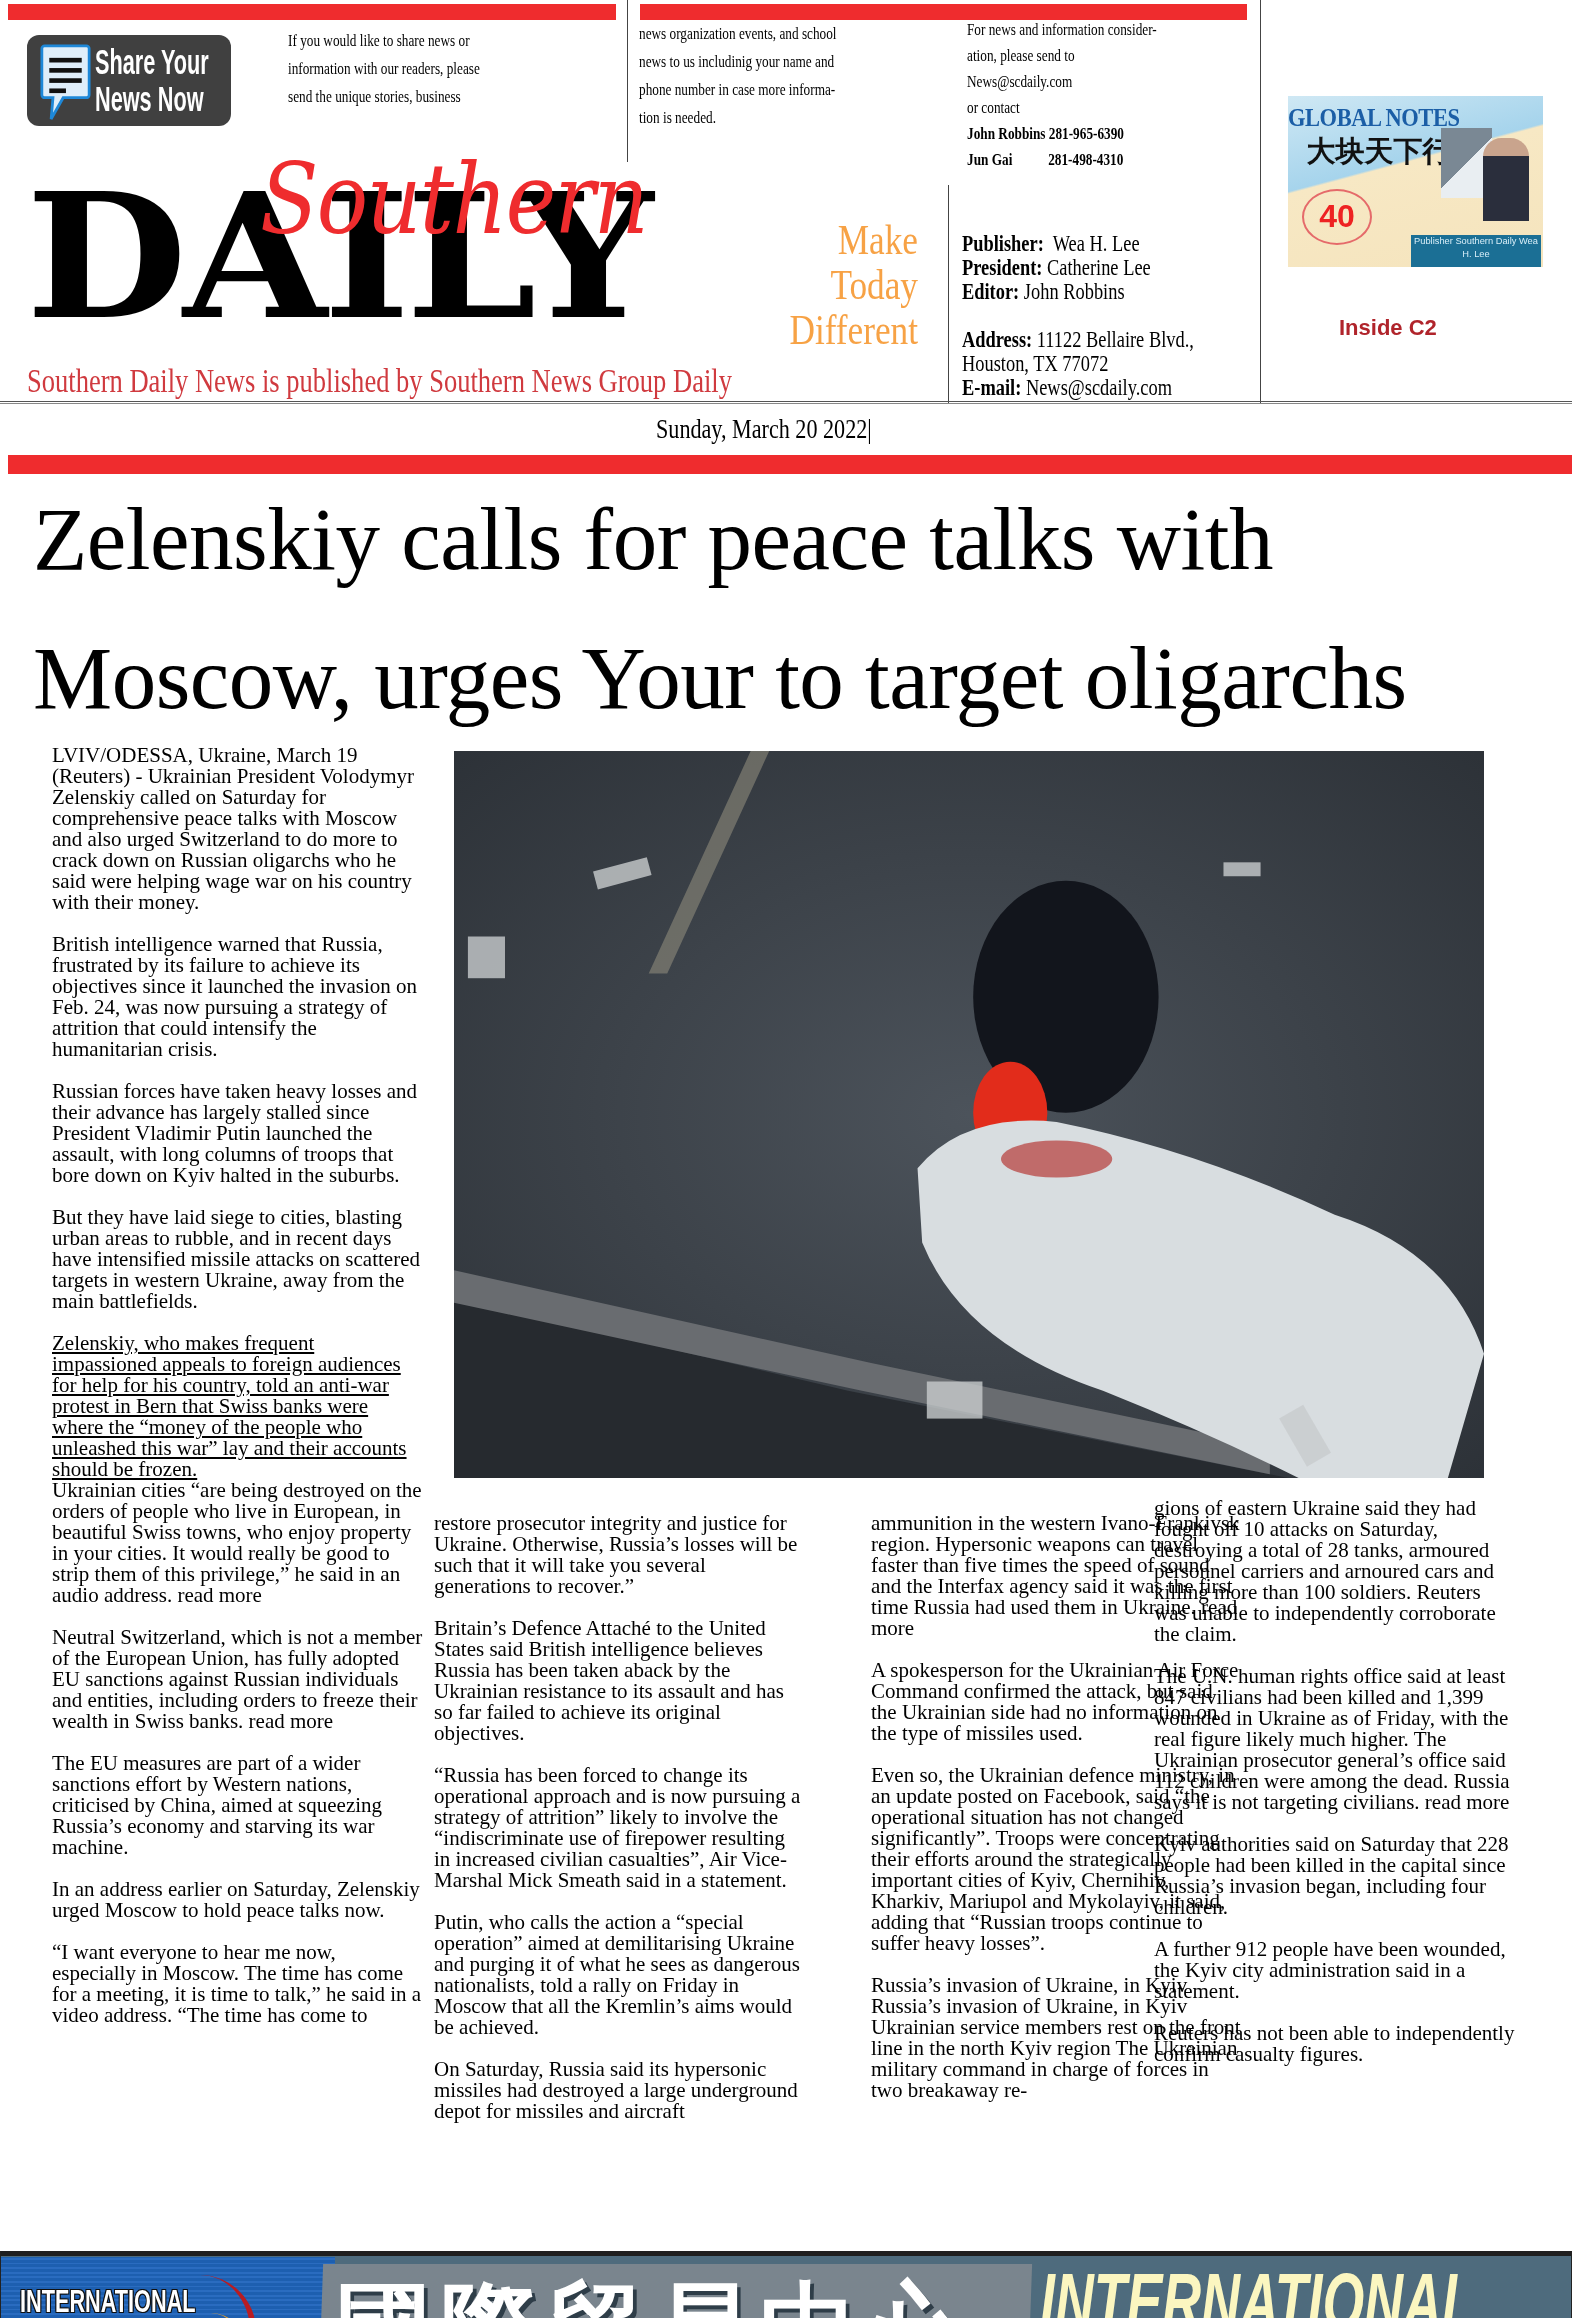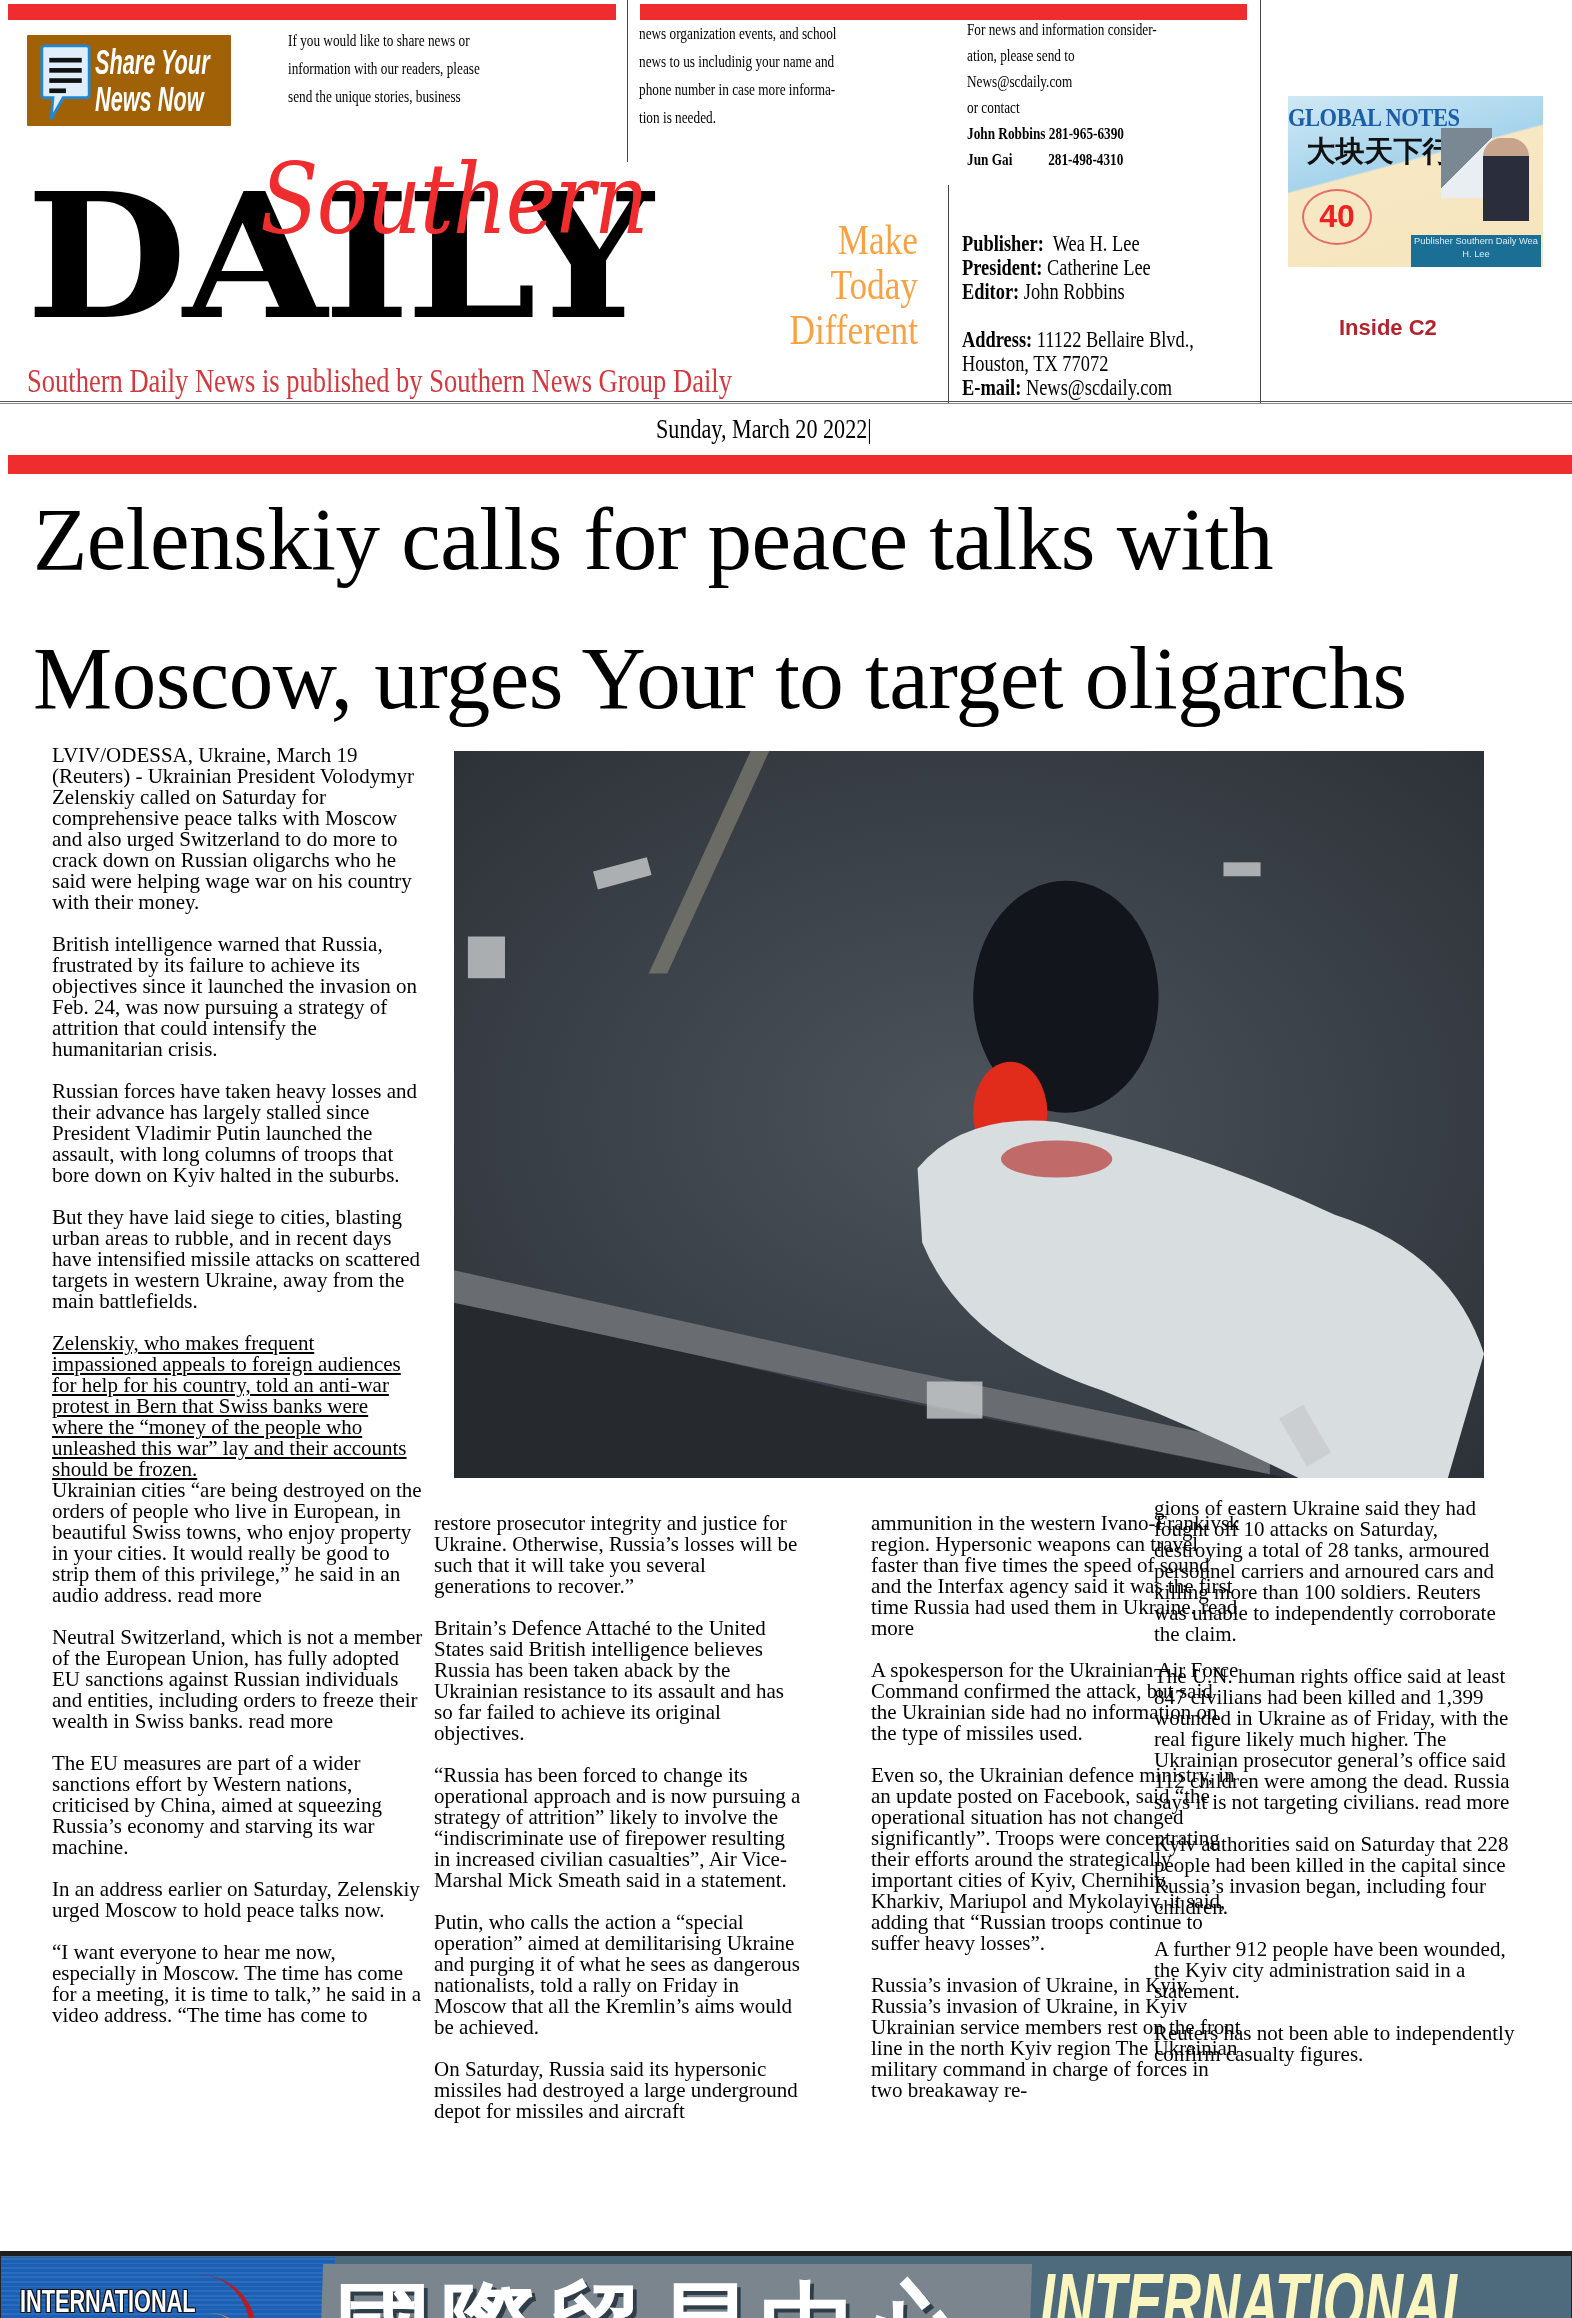--- a/index.html
+++ b/index.html
@@ -6,21 +6,21 @@
   html, body { width: 1572px; height: 2966px; background: #ffffff; overflow: hidden; }
   body { position: relative; font-family: "Liberation Serif", serif; color: #000; }
 
   
   .red-bar { position: absolute; background: #ef2c2e; height: 16px; top: 3.7px; }
   .vline { position: absolute; width: 0.9px; background: #444; }
   .hdr-text { position: absolute; font-family: "Liberation Serif", serif; font-size: 17px; line-height: 28px; transform: scaleX(0.78); transform-origin: left top; white-space: nowrap; }
   .hdr-text .line { display: block; }
   .hdr-bold { font-weight: bold; }
 
-  .share-box { position: absolute; left: 27px; top: 35px; width: 204px; height: 91px; background: #a16207; border-radius: 1px; font-style: italic; }
+  .share-box { position: absolute; left: 27px; top: 35px; width: 204px; height: 91px; background: #404040; border-radius: 12px; }
   .share-icon { position: absolute; left: 13px; top: 6.5px; width: 51px; height: 79px; }
   .share-label { position: absolute; left: 68px; top: 8.3px; color: #fff; font-family: "Liberation Sans", sans-serif; font-weight: bold; font-size: 35px; line-height: 37px; transform: scaleX(0.62); transform-origin: left top; white-space: nowrap; }
 
   .logo-southern { position: absolute; left: 260px; top: 153px; color: #ef2c2e; font-family: "DejaVu Serif", serif; font-style: italic; font-size: 97px; line-height: 93px; transform: scaleX(0.88); transform-origin: left top; letter-spacing: -1.9px; white-space: nowrap; }
   .logo-daily { position: absolute; left: 26px; top: 183px; color: #000; font-family: "DejaVu Serif", serif; font-weight: bold; font-size: 172px; line-height: 148px; transform: scaleX(1.08); transform-origin: left top; letter-spacing: -3.7px; white-space: nowrap; }
   .logo-tagline { position: absolute; left: 723px; top: 217px; color: #f7a245; font-family: "Liberation Serif", serif; font-size: 43px; line-height: 45px; text-align: right; transform: scaleX(0.82); transform-origin: right top; width: 195px; }
   .logo-tagline span { display: block; }
   .publish-line { position: absolute; left: 27px; top: 362px; color: #d03a3f; font-family: "Liberation Serif", serif; font-size: 34px; line-height: 37px; transform: scaleX(0.78); transform-origin: left top; white-space: nowrap; }
 
   .masthead-info { position: absolute; left: 962px; top: 232px; font-size: 23px; line-height: 24px; transform: scaleX(0.80); transform-origin: left top; white-space: nowrap; }

